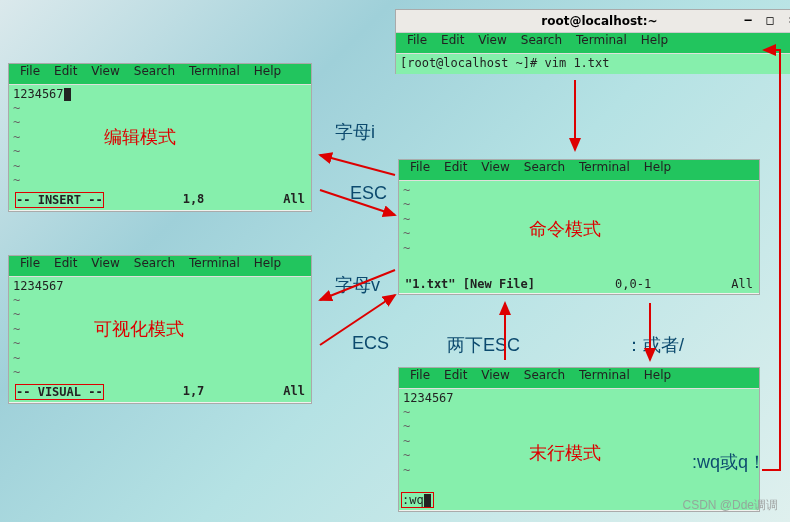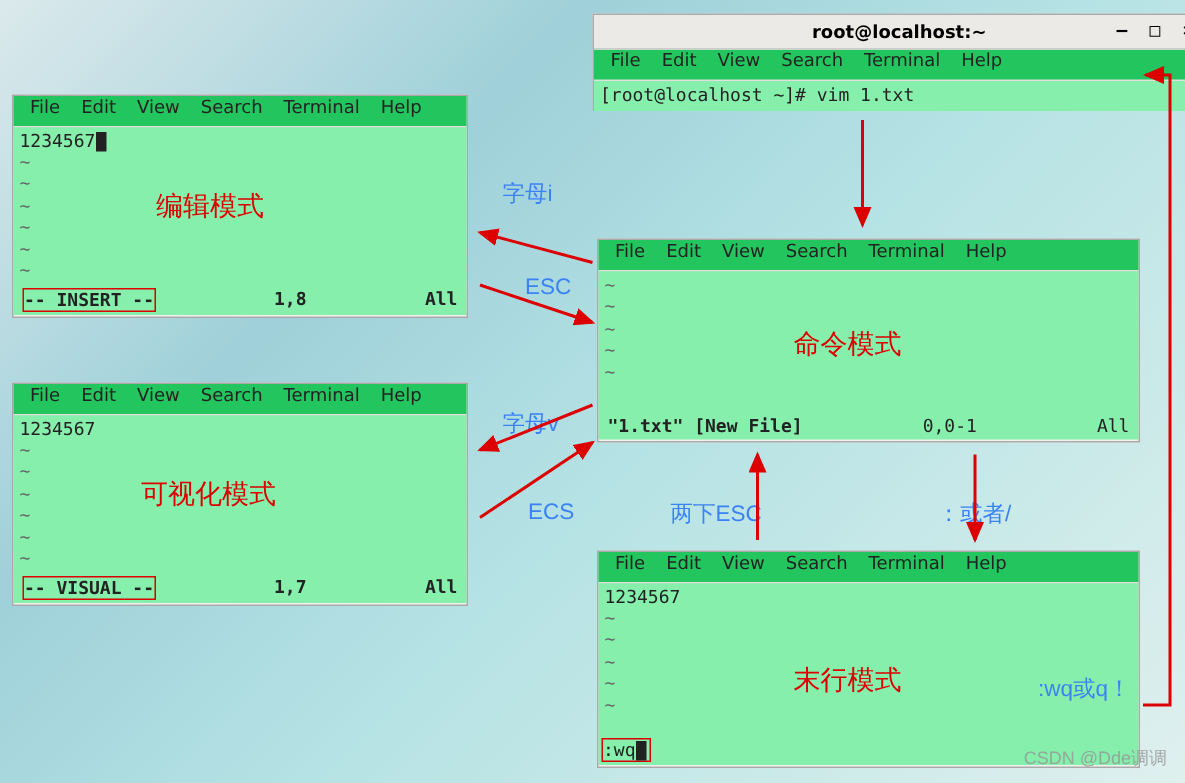--- a/index.html
+++ b/index.html
@@ -108,23 +108,23 @@
   svg.arrows {
     position: absolute;
     left: 0;
     top: 0;
     width: 790px;
     height: 522px;
     pointer-events: none;
   }
   .anno {
     position: absolute;
-    color: #3b82f6;
+    color: #0c4a6e;
     font-family: sans-serif;
-    font-size: 15px;
+    font-size: 18px;
   }
   .watermark {
     position: absolute;
     right: 12px;
     bottom: 8px;
     color: rgba(150,150,150,0.8);
     font-size: 12px;
     font-family: sans-serif;
   }
 </style>

